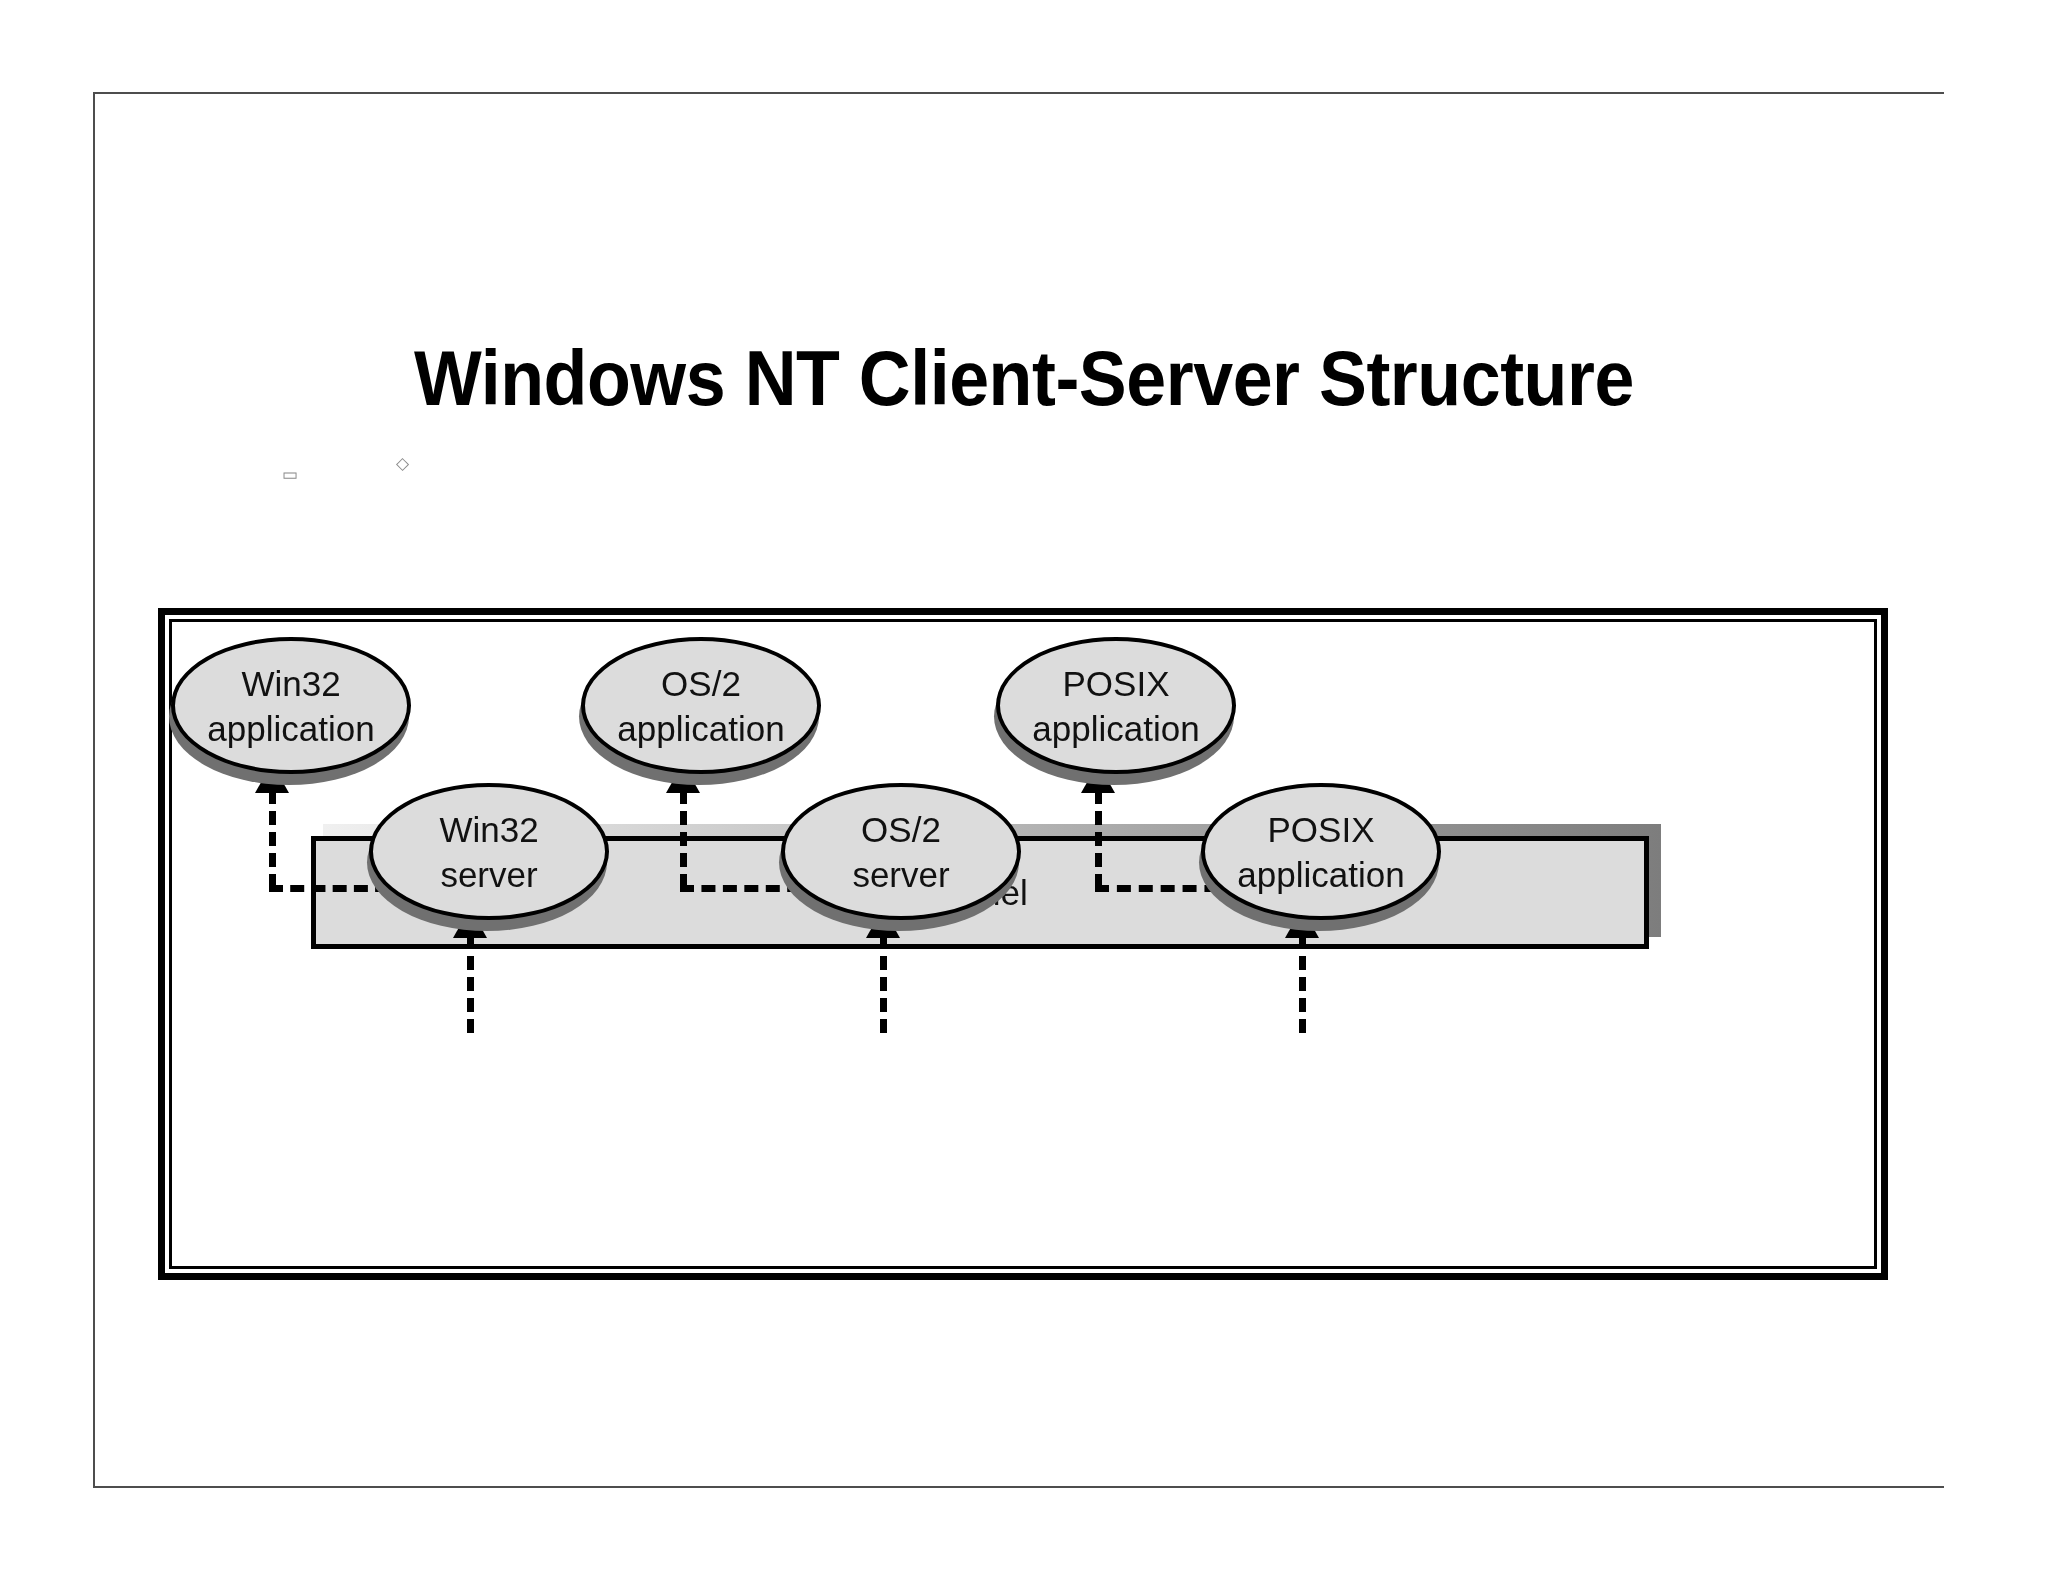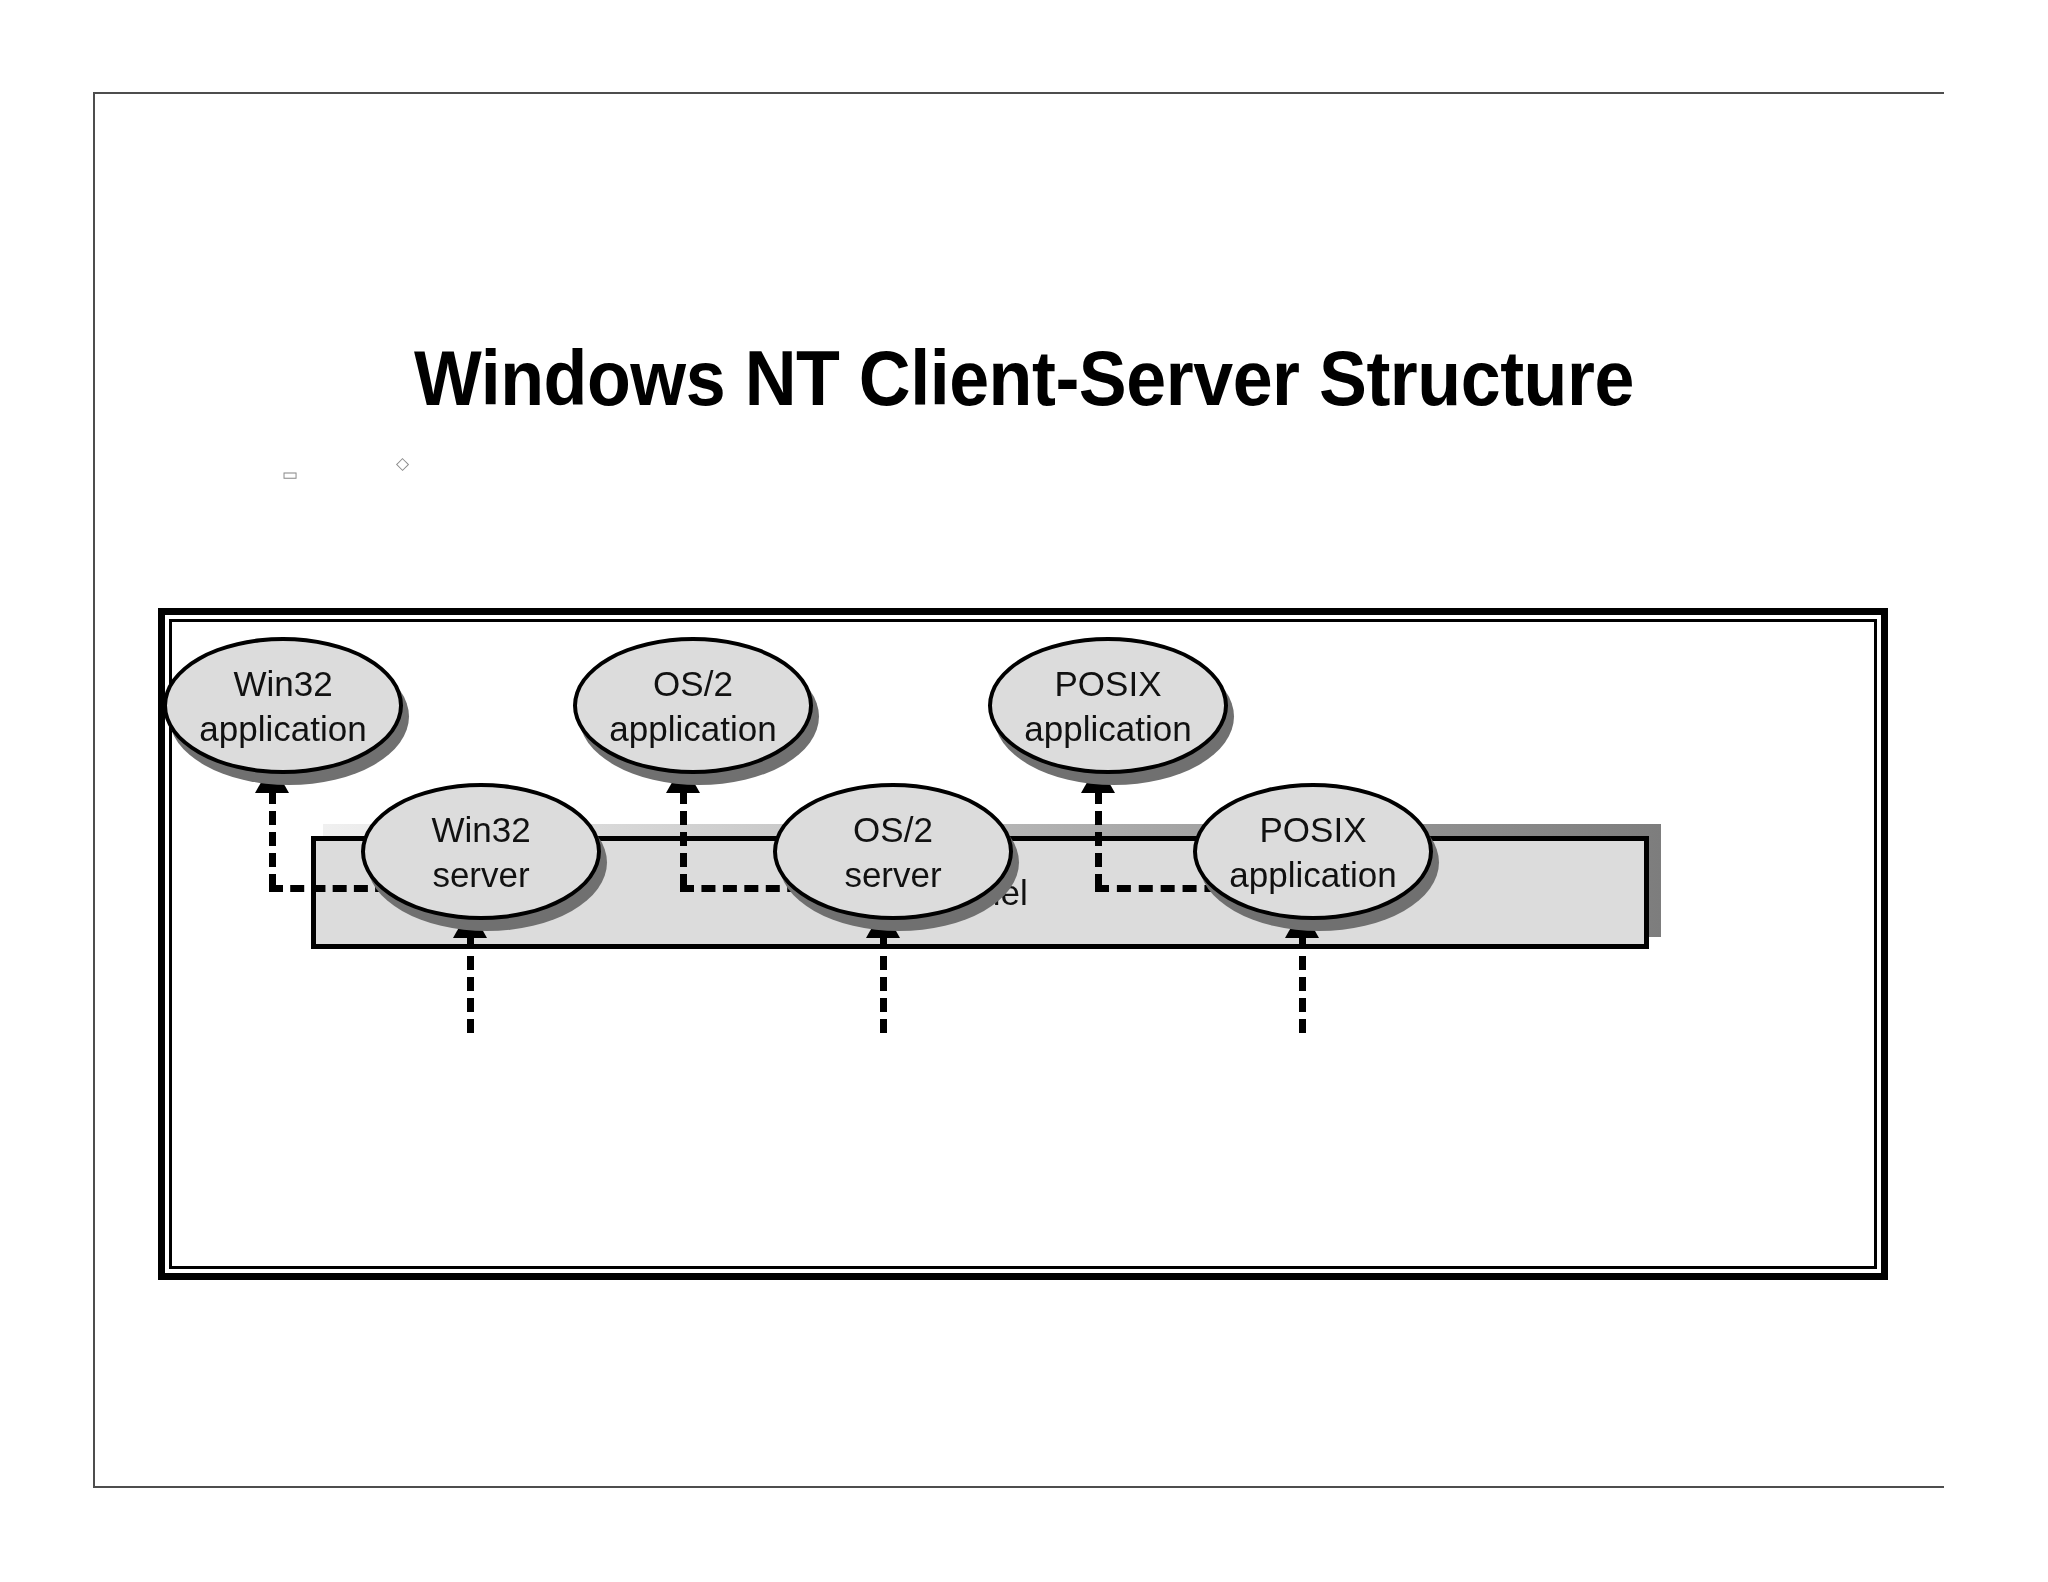--- a/index.html
+++ b/index.html
@@ -102,21 +102,21 @@
     position: absolute;
     left: 14px;
     top: 11px;
     width: 100%;
     height: 100%;
     border-radius: 50%;
     background: #707070;
   }
   .node .body {
     position: absolute;
-    left: 8px;
+    left: 16px;
     top: 0;
     width: 100%;
     height: 100%;
     border-radius: 50%;
     background: #dcdcdc;
     border: 4px solid #000000;
     box-sizing: border-box;
     display: flex;
     flex-direction: column;
     align-items: center;

